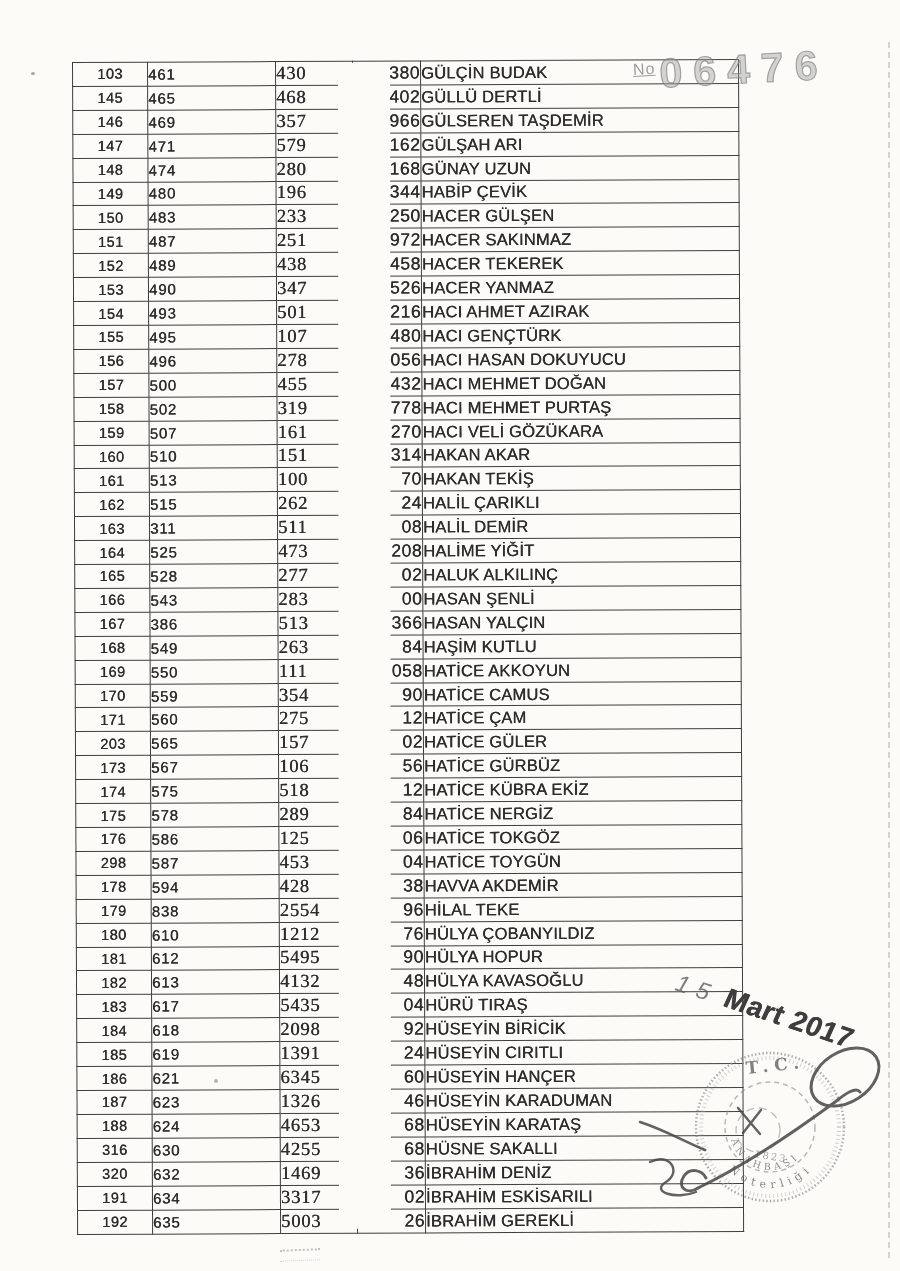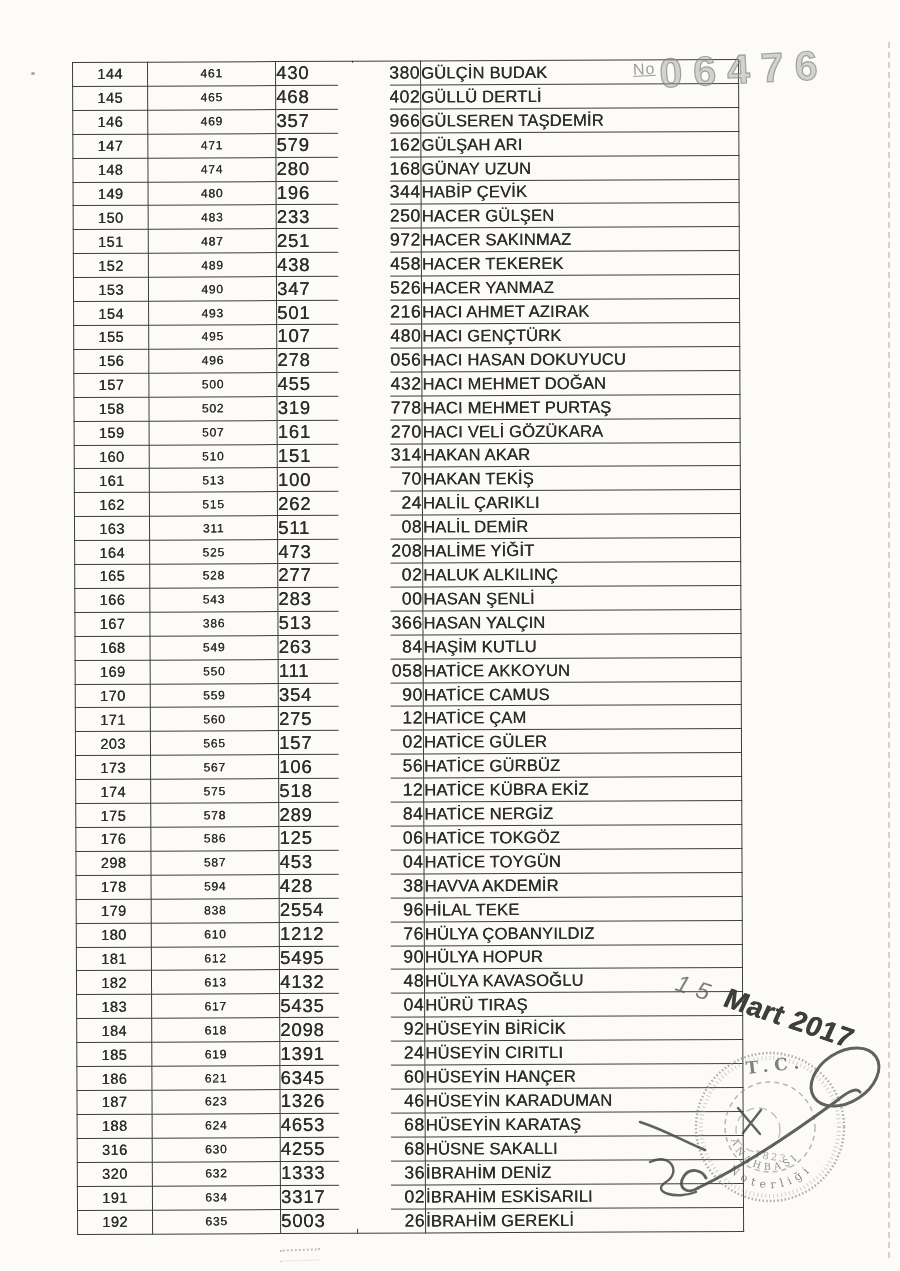--- a/index.html
+++ b/index.html
@@ -19,22 +19,22 @@
     border-collapse:collapse;table-layout:fixed;
     width:666px;height:1173px;
   }
   table.list td{
     border:1.6px solid #3e3e3e;
     padding:0;color:#2d2d2d;white-space:nowrap;overflow:visible;
     text-shadow:0.35px 0 0 currentColor;
     vertical-align:middle;
   }
   td.no  {font-size:14.5px;text-align:center;letter-spacing:.5px;}
-  td.seq {font-size:12px;text-align:center;letter-spacing:.8px;}
-  td.numL{font-size:18.5px;text-align:left;padding-left:11px;letter-spacing:.8px;}
+  td.seq {font-size:15px;letter-spacing:.8px;}
+  td.numL{font-size:18.5px;text-align:left;padding-left:11px;letter-spacing:.8px;font-family:Liberation Serif, serif;}
   td.numR{font-size:17.5px;text-align:right;padding-right:3px;letter-spacing:.6px;}
   td.name{font-size:16.5px;text-align:left;padding-left:5px;letter-spacing:.2px;}
   
   .redaction{
     position:absolute;left:264px;top:2px;width:52px;height:1166px;
     background:#fcfbf8;transform:rotate(0.2deg);
   }
   
   .serial-stamp{
     position:absolute;left:632px;top:52px;
@@ -91,21 +91,21 @@
     <table class="list">
       <colgroup>
         <col style="width:75px">
           <col style="width:128px">
           <col style="width:77px">
         <col style="width:68px">
           <col style="width:318px">
       </colgroup>
       <tbody>
           <tr>
-            <td class="no">144</td>
+            <td class="no">103</td>
             <td class="seq">461</td>
             <td class="numL">430</td>
             <td class="numR">380</td>
             <td class="name">GÜLÇİN BUDAK</td>
           </tr>
           <tr>
             <td class="no">145</td>
             <td class="seq">465</td>
             <td class="numL">468</td>
             <td class="numR">402</td>
@@ -415,21 +415,21 @@
           <tr>
             <td class="no">316</td>
             <td class="seq">630</td>
             <td class="numL">4255</td>
             <td class="numR">68</td>
             <td class="name">HÜSNE SAKALLI</td>
           </tr>
           <tr>
             <td class="no">320</td>
             <td class="seq">632</td>
-            <td class="numL">1333</td>
+            <td class="numL">1469</td>
             <td class="numR">36</td>
             <td class="name">İBRAHİM DENİZ</td>
           </tr>
           <tr>
             <td class="no">191</td>
             <td class="seq">634</td>
             <td class="numL">3317</td>
             <td class="numR">02</td>
             <td class="name">İBRAHİM ESKİSARILI</td>
           </tr>

